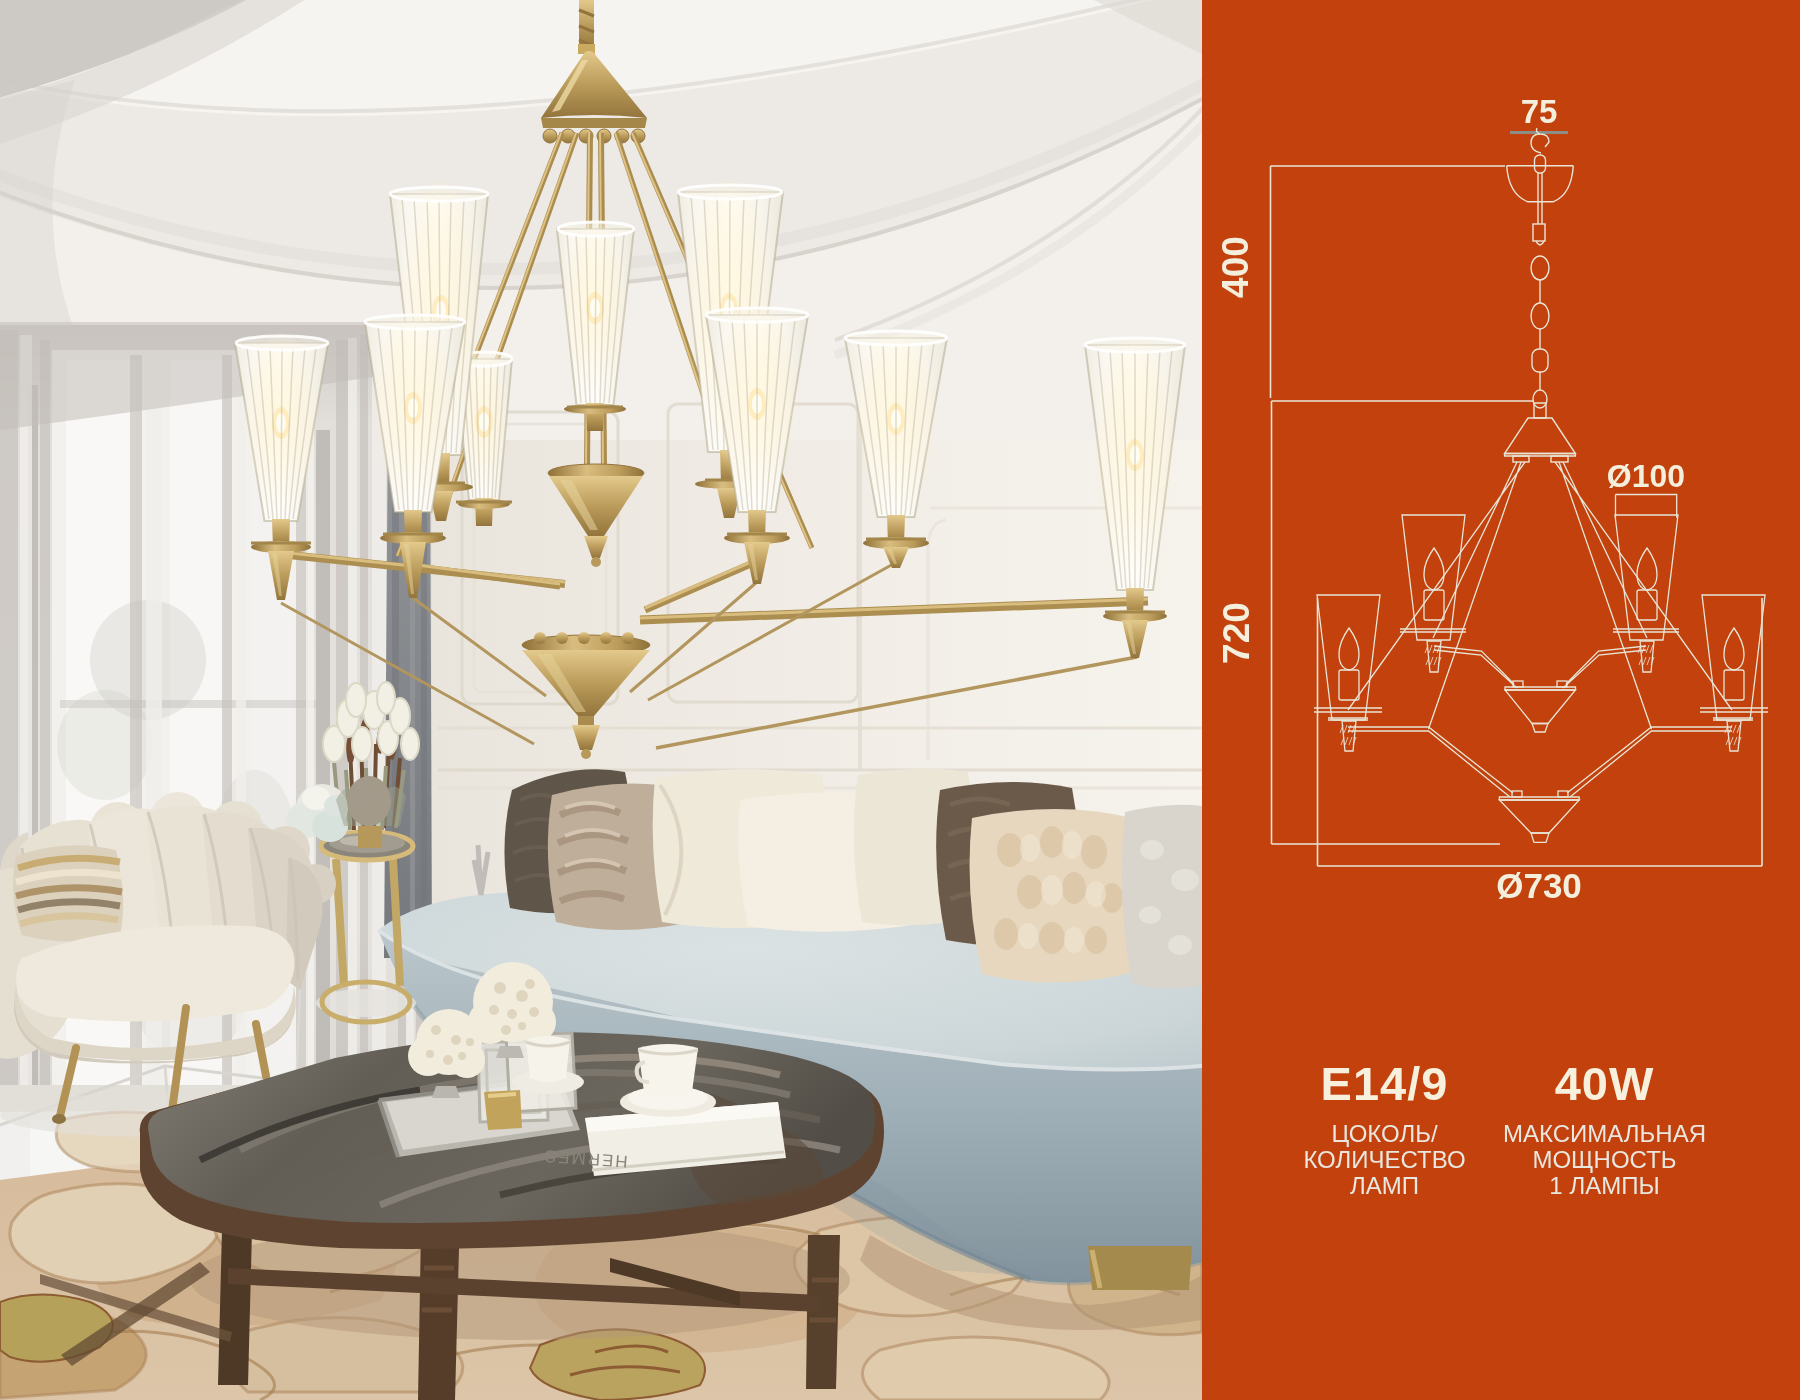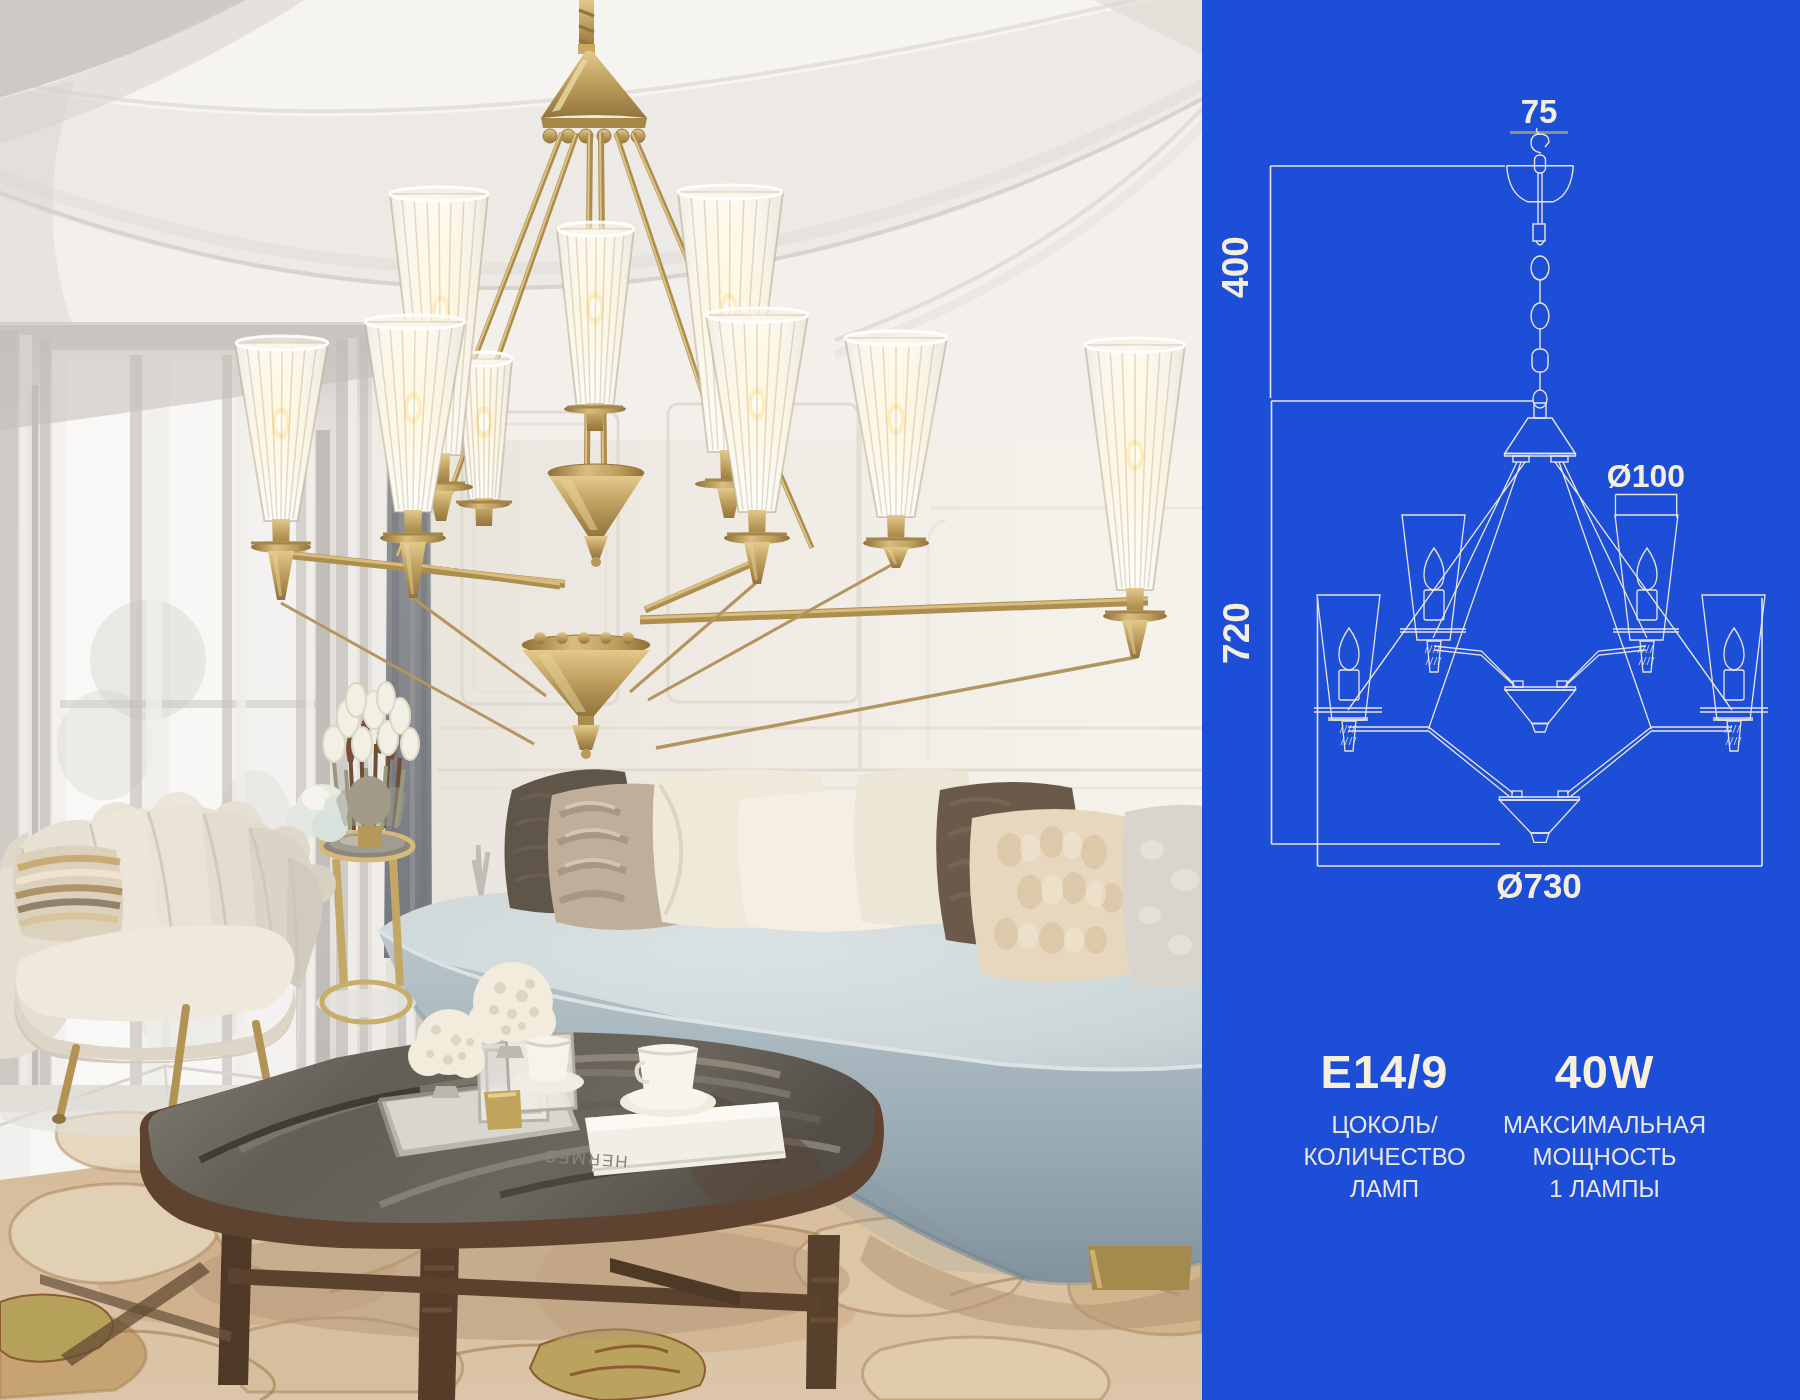--- a/index.html
+++ b/index.html
@@ -1,22 +1,22 @@
 <!DOCTYPE html>
 <html><head>
 <meta charset="utf-8">
 <style>
   html,body{margin:0;padding:0;}
   body{width:1800px;height:1400px;overflow:hidden;font-family:"Liberation Sans",sans-serif;}
   .stage{position:relative;width:1800px;height:1400px;background:#ffffff;}
   .photo{position:absolute;left:0;top:0;width:1202px;height:1400px;}
-  .panel{position:absolute;left:1202px;top:0;width:598px;height:1400px;background:#1d4ed8;}
+  .panel{position:absolute;left:1202px;top:0;width:598px;height:1400px;background:#c2410c;}
   .spec{position:absolute;text-align:center;color:#f4efdd;}
-  .spec .big{font-weight:bold;font-size:47px;letter-spacing:1px;color:#f6f0dc;}
-  .spec .sub{font-size:24px;line-height:32px;color:#e9e7df;margin-top:10px;}
+  .spec .big{font-weight:bold;font-size:47px;letter-spacing:1px;color:#f6f0dc;margin-top:12px;}
+  .spec .sub{font-size:24px;line-height:26px;color:#e9e7df;margin-top:10px;}
 </style>
 </head>
 <body>
 <div class="stage">
 
   <div class="photo">
 <svg width="1202" height="1400" viewBox="0 0 1202 1400" xmlns="http://www.w3.org/2000/svg">
   <defs>
     <linearGradient id="wallg" x1="0" y1="0" x2="0" y2="1">
       <stop offset="0" stop-color="#efebe5"></stop>

